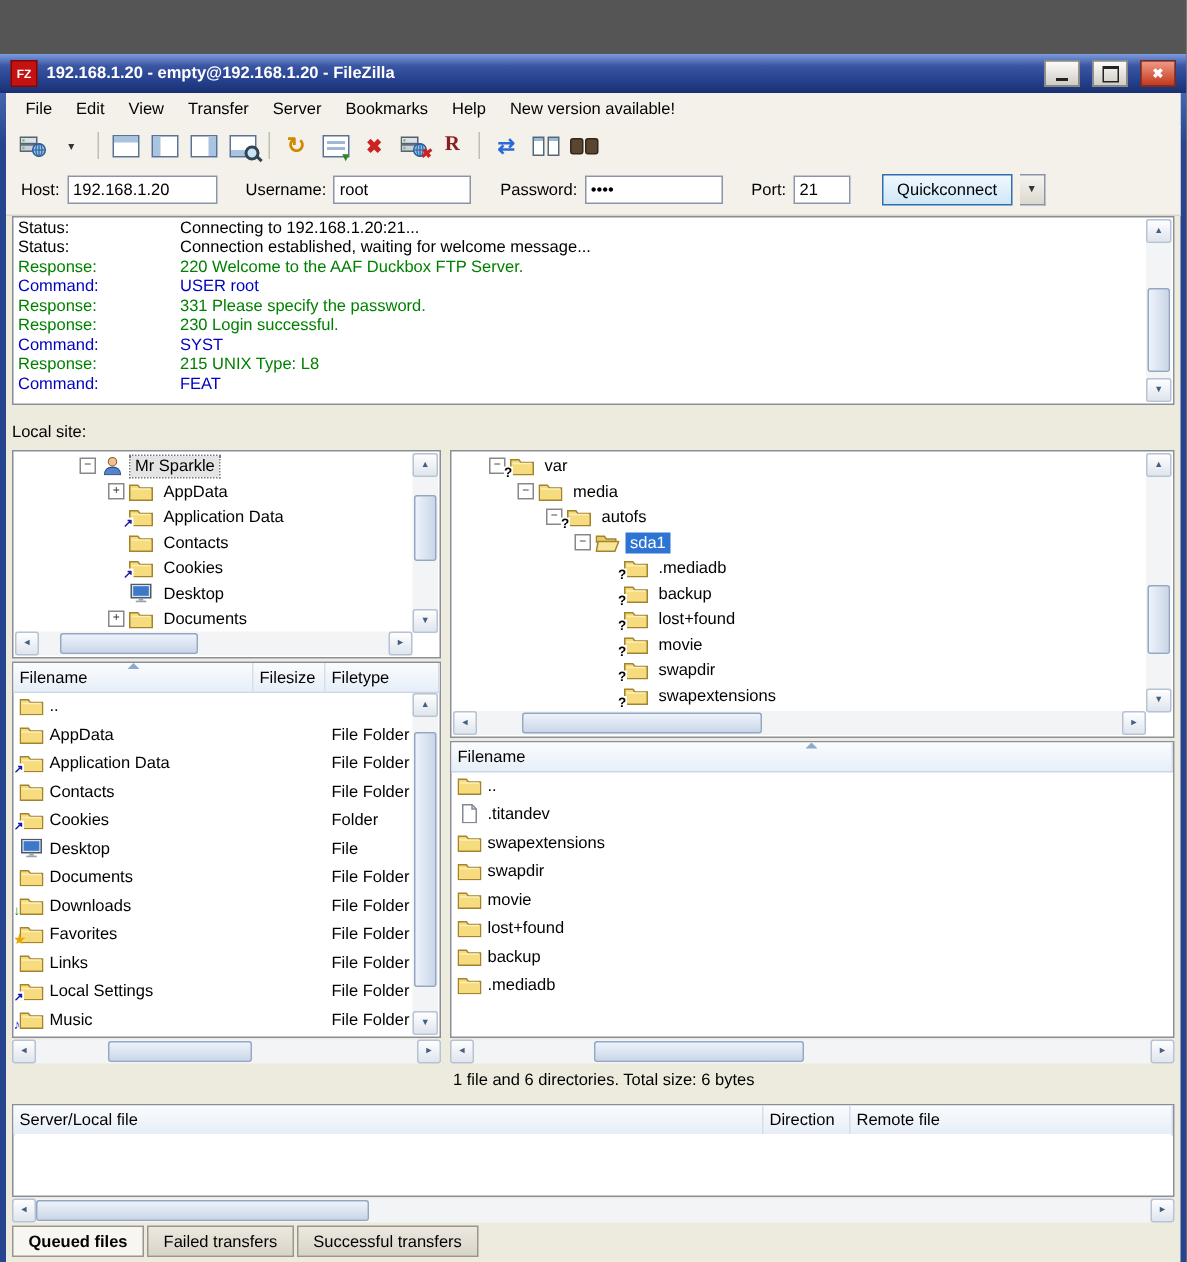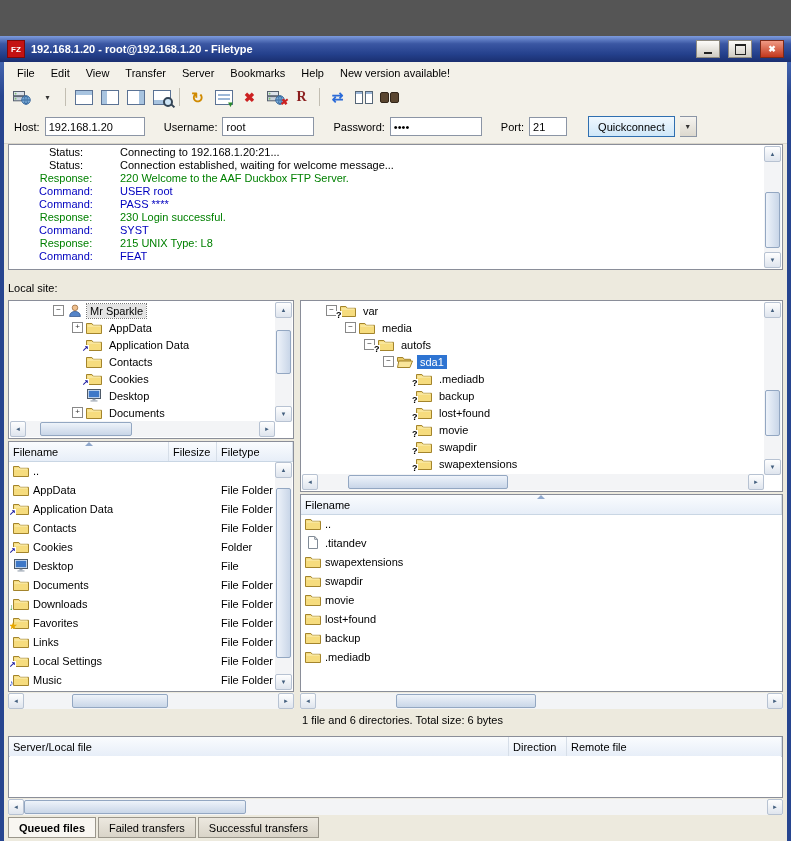--- a/index.html
+++ b/index.html
@@ -64,21 +64,21 @@
   .sync{display:flex;gap:2px;}
   .pane{width:6px;height:11px;background:#fff;border:1px solid #567;box-shadow:inset 0 2px 0 #9db8d8;}
   .bino{display:flex;gap:1px;align-items:center;}
   .lens{width:7px;height:9px;background:#5a4630;border:1px solid #32261a;border-radius:2px;}
 
   
   .panel{position:absolute;background:#fff;border:1px solid #8a8e99;box-sizing:border-box;}
   #log{top:108px;left:8px;right:8px;height:126px;}
   .log-lines{position:absolute;top:1px;left:3px;right:19px;bottom:1px;overflow:hidden;}
   .log-line{height:13px;line-height:13px;white-space:nowrap;}
-  .log-type{display:inline-block;width:108px;text-align:center;}
+  .log-type{display:inline-block;width:108px;}
 
   .sitebar{position:absolute;height:22px;display:flex;align-items:center;gap:5px;}
   #lsite{top:241px;left:8px;width:286px;}
   #rsite{top:241px;left:300px;right:8px;}
   .combo{flex:1;height:20px;border:1px solid #8b95a5;background:#fff;display:flex;align-items:center;overflow:hidden;}
   .combo-text{flex:1;padding:0 4px;white-space:nowrap;overflow:hidden;}
   .combo-caret{width:17px;align-self:stretch;display:flex;align-items:center;justify-content:center;
     font-size:7px;background:linear-gradient(180deg,#f5f4f0,#dcd8ce);border-left:1px solid #b5b1a6;color:#444;}
 
   #ltree{top:264px;left:8px;width:286px;height:139px;}
@@ -152,21 +152,21 @@
   .sbh .sthumb{top:1px;height:14px;background:linear-gradient(180deg,#eef3fa,#c9d6e8);}
 </style>
 </head>
 <body>
 
 <div class="window">
   <div class="client"></div>
 
   <div class="titlebar">
     <div class="fz-logo">FZ</div>
-    <div class="title-text">192.168.1.20 - root@192.168.1.20 - Filetype</div>
+    <div class="title-text">192.168.1.20 - empty@192.168.1.20 - FileZilla</div>
     <div class="winbtn">
         <span class="glyph-min"></span>
       </div>
     <div class="winbtn">
         <span class="glyph-max"></span>
       </div>
     <div class="winbtn close">
         <span>✖</span>
       </div>
   </div>
@@ -281,21 +281,21 @@
     <button class="qc-btn">Quickconnect</button>
     <button class="qc-caret"><span>▼</span></button>
   </div>
 
   <div class="panel" id="log">
     <div class="log-lines" id="log-lines">
         <div class="log-line" style="color: rgb(0, 0, 0);"><span class="log-type">Status:</span><span class="log-text">Connecting to 192.168.1.20:21...</span></div>
         <div class="log-line" style="color: rgb(0, 0, 0);"><span class="log-type">Status:</span><span class="log-text">Connection established, waiting for welcome message...</span></div>
         <div class="log-line" style="color: rgb(0, 128, 0);"><span class="log-type">Response:</span><span class="log-text">220 Welcome to the AAF Duckbox FTP Server.</span></div>
         <div class="log-line" style="color: rgb(0, 0, 191);"><span class="log-type">Command:</span><span class="log-text">USER root</span></div>
-        <div class="log-line" style="color: rgb(0, 0, 191);"><span class="log-type">Command:</span><span class="log-text">PASS ****</span></div>
+        <div class="log-line" style="color: rgb(0, 128, 0);"><span class="log-type">Response:</span><span class="log-text">331 Please specify the password.</span></div>
         <div class="log-line" style="color: rgb(0, 128, 0);"><span class="log-type">Response:</span><span class="log-text">230 Login successful.</span></div>
         <div class="log-line" style="color: rgb(0, 0, 191);"><span class="log-type">Command:</span><span class="log-text">SYST</span></div>
         <div class="log-line" style="color: rgb(0, 128, 0);"><span class="log-type">Response:</span><span class="log-text">215 UNIX Type: L8</span></div>
         <div class="log-line" style="color: rgb(0, 0, 191);"><span class="log-type">Command:</span><span class="log-text">FEAT</span></div>
       </div>
   <div class="sb sbv" style="top: 1px; right: 1px; bottom: 1px;">
         <div class="sbtn a-up">▲</div>
         <div class="sbtn a-down">▼</div>
         <div class="sthumb" style="top: 46px; height: 56px;"></div>
       </div>

